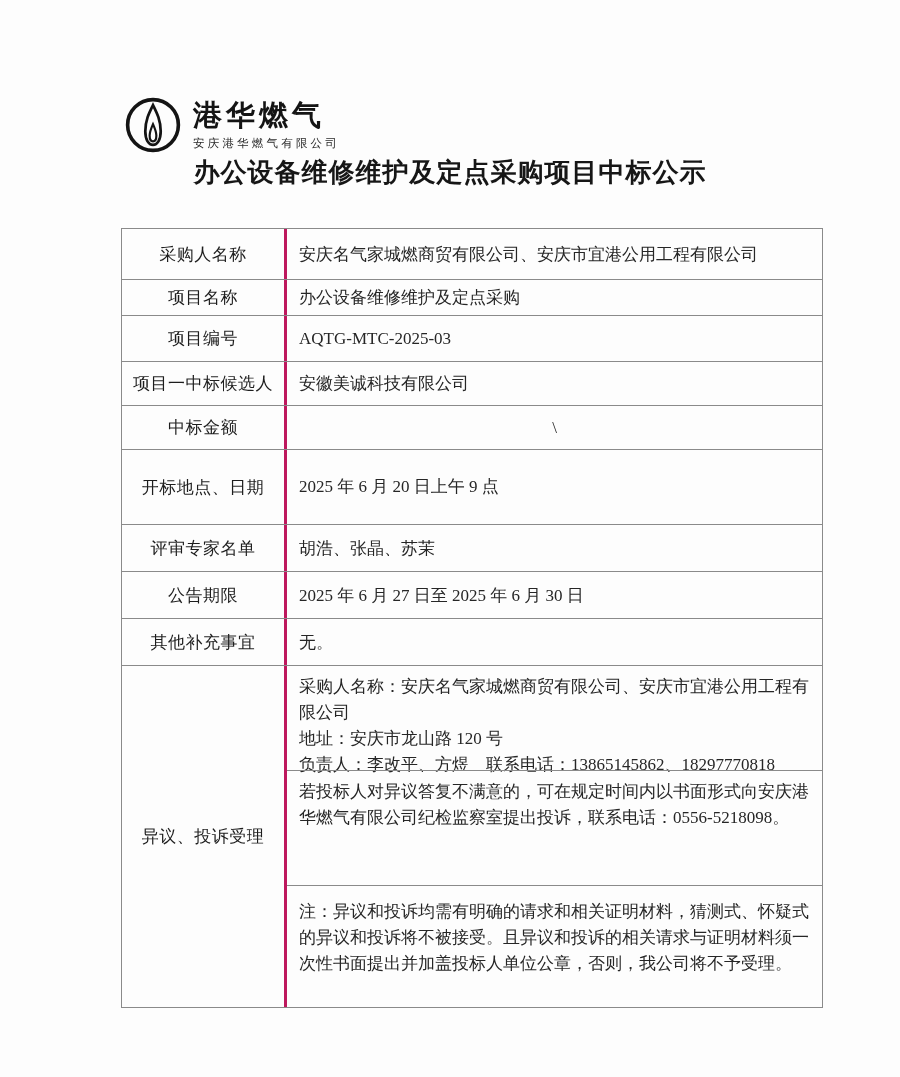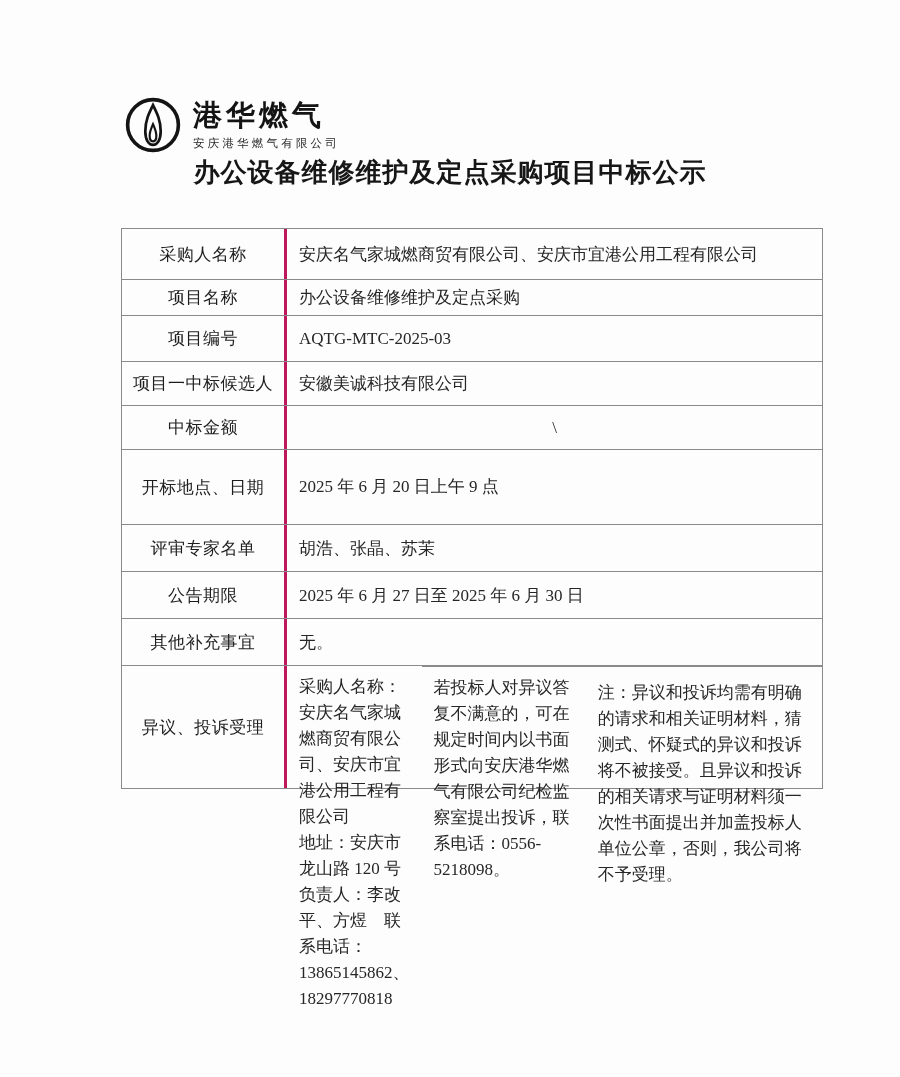--- a/index.html
+++ b/index.html
@@ -59,21 +59,21 @@
   .r5 { height:44px; }
   .r6 { height:75px; }
   .r7 { height:47px; }
   .r8 { height:47px; }
   .r9 { height:47px; }
   .tvalue.center { justify-content:center; }
   .tvalue.twolines { flex-direction:column; align-items:flex-start; justify-content:center; }
   .tvalue.twolines .vline { line-height:24px; }
   .tvalue.twolines .vline + .vline { margin-top:11px; }
   
-  .subwrap { flex:1 1 auto; display:flex; flex-direction:row; }
+  .subwrap { flex:1 1 auto; display:flex; flex-direction:column; }
   .subcell {
     border-top:1px solid #8a8a8a;
     padding:8px 12px 4px 12px;
     font-size:17px; line-height:26px; color:#262626;
   }
   .subcell:first-child { border-top:none; }
   .sub1 { height:104px; }
   .sub2 { height:115px; }
   .sub3 { height:122px; padding-top:13px; }
   .subcell p { margin:0; }

